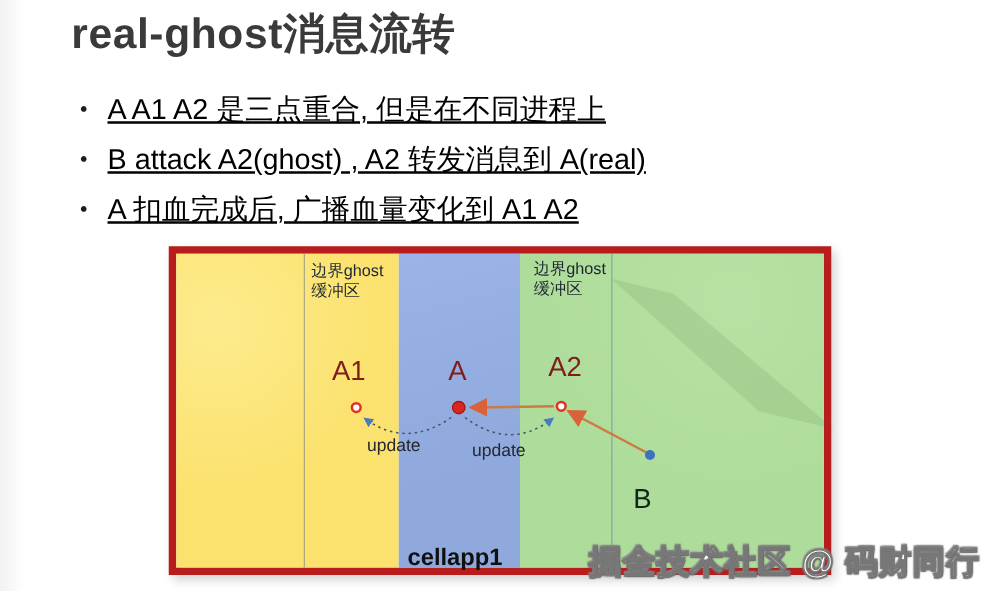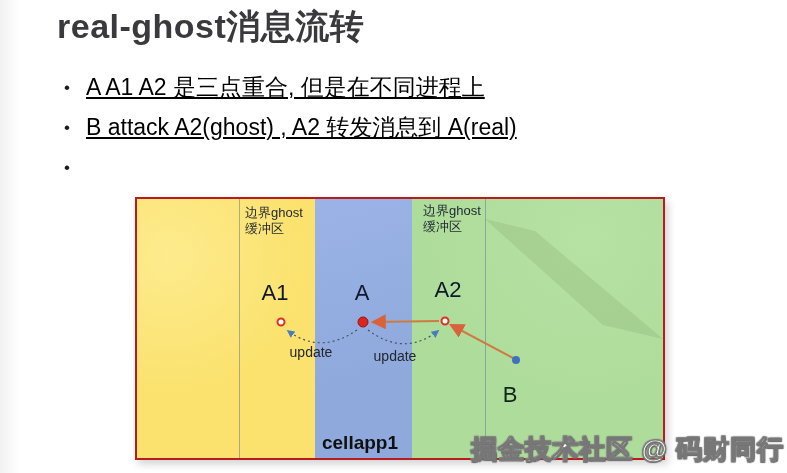--- a/index.html
+++ b/index.html
@@ -13,42 +13,42 @@
     position:absolute;left:29px;top:4px;
     font-size:34px;font-weight:800;color:#3a3a3c;letter-spacing:.5px;margin-left:28px;
   }
   .bullets{position:absolute;left:64px;top:76px;width:470px;}
   .bullet-row{display:flex;align-items:flex-start;margin-bottom:17px;}
   .bullet-dot{width:22px;flex:0 0 22px;color:#1c1c1c;font-size:17px;line-height:23px;}
   .bullet-text{font-size:23px;line-height:23px;color:#000000;text-decoration:underline;}
   
   .diagram{
     position:absolute;left:135px;top:197px;width:530px;height:263px;
-    border:2px solid #b91c1c;box-sizing:border-box;
+    border:6px solid #b91c1c;box-sizing:border-box;
     box-shadow:3px 4px 8px rgba(0,0,0,.18);
   }
   .region{position:absolute;top:0;bottom:0;}
   .region-yellow{left:0;width:178px;
     background:radial-gradient(circle at 18% 22%,#fdeb8d 0%,#fbe26e 55%);}
   .region-blue{left:178px;width:97px;
     background:linear-gradient(165deg,#9bb3e6 0%,#8fa9dd 70%);}
   .region-green{left:275px;right:0;
     background:radial-gradient(circle at 70% 15%,#b6e2a3 0%,#aedc9a 60%);}
   .inner-line{position:absolute;top:0;bottom:0;width:1px;}
   .inner-line-yellow{left:102px;background:rgba(110,120,135,.55);}
   .inner-line-green{left:348px;background:rgba(90,130,170,.55);}
   .ghost-label{
     position:absolute;font-size:13px;line-height:16px;color:#1d2530;
     white-space:pre-line;
   }
   .ghost-label-1{left:108px;top:6px;}
   .ghost-label-2{left:286px;top:4px;}
   .pt-label{
     position:absolute;transform:translate(-50%,0);
-    font-size:22px;color:#0f172a;
+    font-size:22px;color:#7f1d1d;
   }
   .lbl-a1{left:138px;top:81px;}
   .lbl-a{left:225px;top:81px;}
   .lbl-a2{left:311px;top:78px;}
   .lbl-b{left:373px;top:183px;color:#12251a;}
   .update-label{
     position:absolute;transform:translate(-50%,0);
     font-size:14px;color:#23272e;
   }
   .update-1{left:174px;top:145px;}
@@ -78,20 +78,21 @@
   <div class="bullet-row">
     <span class="bullet-dot">•</span>
     <span class="bullet-text">A A1 A2 是三点重合, 但是在不同进程上</span>
   </div>
   <div class="bullet-row">
     <span class="bullet-dot">•</span>
     <span class="bullet-text">B attack A2(ghost) , A2 转发消息到 A(real)</span>
   </div>
   <div class="bullet-row">
     <span class="bullet-dot">•</span>
+    <span class="bullet-text">A 扣血完成后, 广播血量变化到 A1 A2</span>
   </div>
 </div>
 
 <div class="diagram">
   <div class="region region-yellow"></div>
   <div class="region region-blue"></div>
   <div class="region region-green"></div>
 
   <div class="inner-line inner-line-yellow"></div>
   <div class="inner-line inner-line-green"></div>

